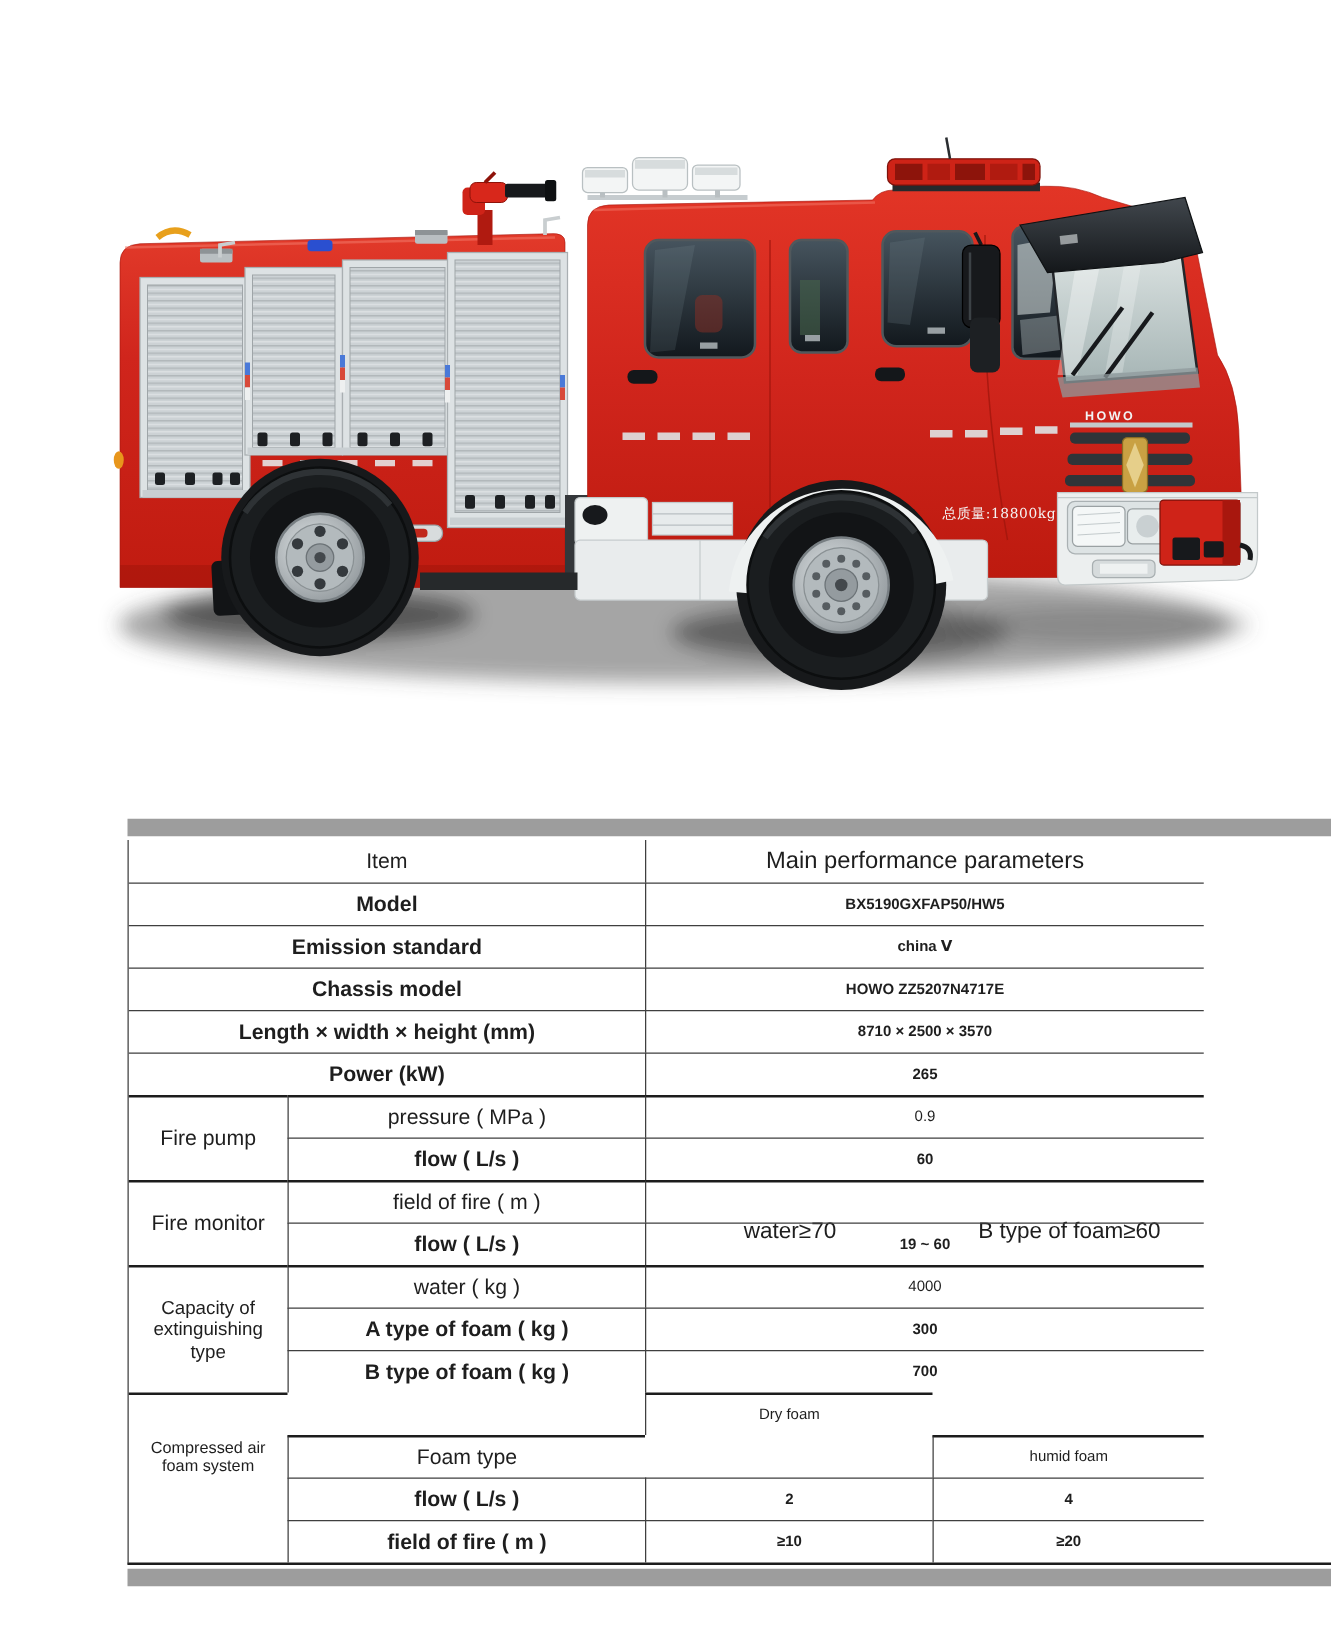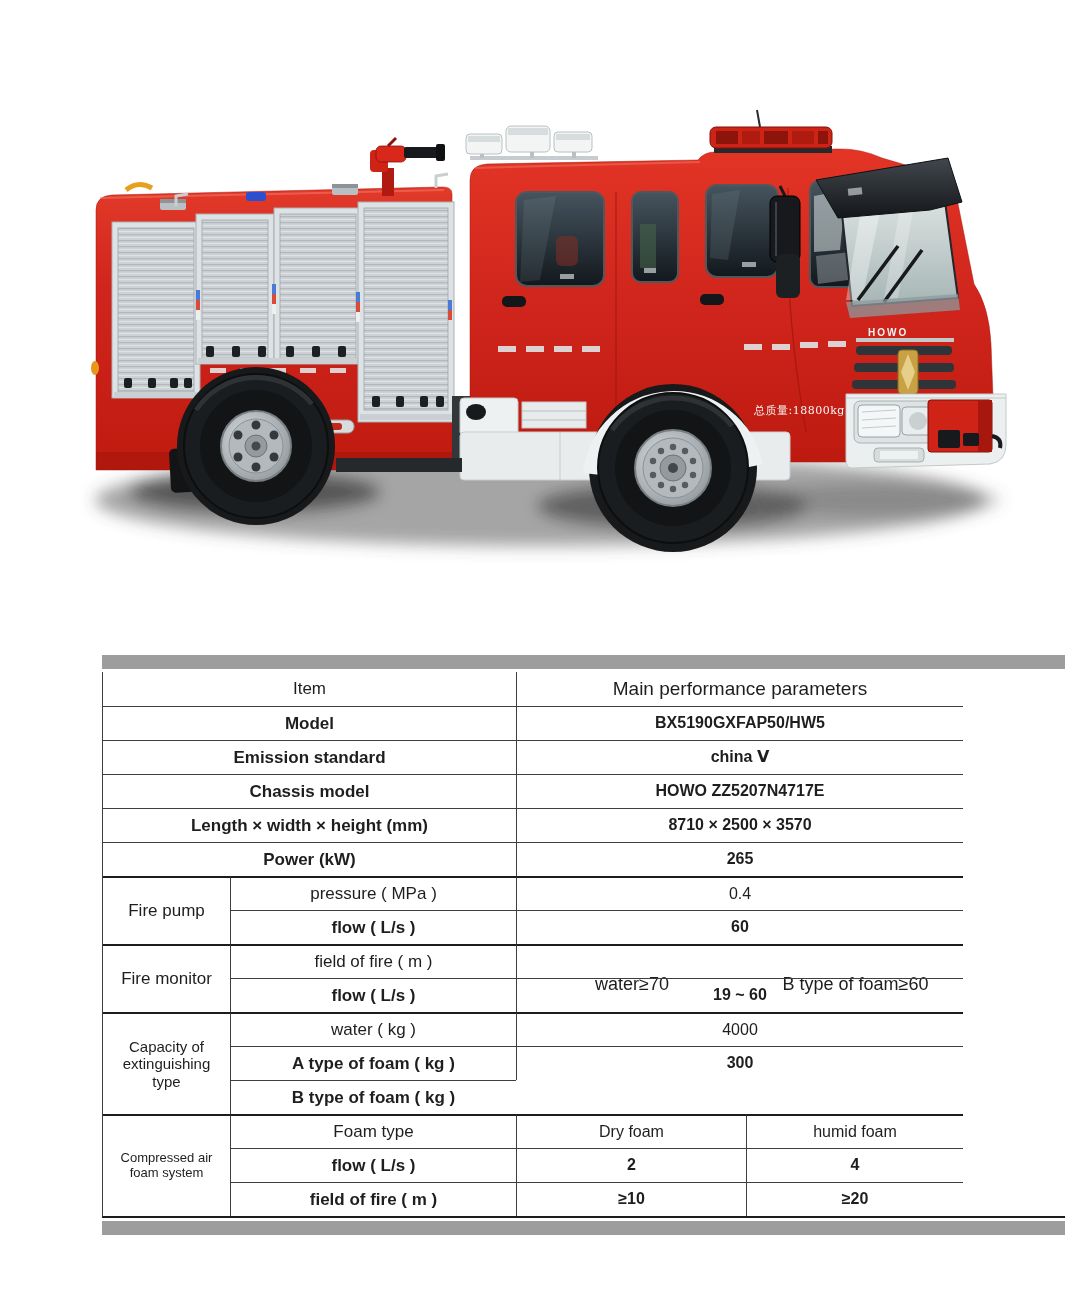--- a/index.html
+++ b/index.html
@@ -27,21 +27,21 @@
   .lab2{grid-column:1 / span 2;}
   .val2{grid-column:3 / span 2;border-left:1px solid #3f3f3f;}
   .g{grid-column:1;}
   .sub{grid-column:2;border-left:1px solid #3f3f3f;}
   .v1{grid-column:3;border-left:1px solid #3f3f3f;}
   .v2{grid-column:4;border-left:1px solid #3f3f3f;}
   .span2{grid-row:span 2;}
   .span3{grid-row:span 3;}
   .bt{border-top:1px solid #3f3f3f;font-weight:bold;}
   .bts{border-top:2px solid #1c1c1c;}
-  .v{font-size:16px;}
+  .v{font-size:12px;}
   .hdr{font-size:19px;}
   .small{font-size:15px;padding:0 4px;}
   .xsmall{font-size:13px;padding:16px 3px;}
   .split{display:grid;grid-template-columns:230px 217px;width:100%;margin-top:44px;}
   .split span{display:flex;align-items:center;justify-content:center;font-size:18px;}
 </style>
 </head>
 <body>
 
 <svg class="truck-stage" viewBox="0 0 1065 650">
@@ -362,45 +362,46 @@
     <div class="c val2 v bt">HOWO ZZ5207N4717E</div>
 
     <div class="c lab2 bt">Length × width × height (mm)</div>
     <div class="c val2 v bt">8710 × 2500 × 3570</div>
 
     <div class="c lab2 bt">Power (kW)</div>
     <div class="c val2 v bt">265</div>
 
     <div class="c g span2 bts">Fire pump</div>
     <div class="c sub bts">pressure ( MPa )</div>
-    <div class="c val2 v bts">0.4</div>
+    <div class="c val2 v bts">0.9</div>
     <div class="c sub bt">flow ( L/s )</div>
     <div class="c val2 v bt">60</div>
 
     <div class="c g span2 bts">Fire monitor</div>
     <div class="c sub bts">field of fire  ( m )</div>
     <div class="c val2 bts">
       <div class="split">
         <span>water≥70</span>
         <span>B type of foam≥60</span>
       </div>
     </div>
     <div class="c sub bt">flow ( L/s )</div>
     <div class="c val2 v bt">19 ~ 60</div>
 
     <div class="c g span3 small bts">Capacity of extinguishing type</div>
     <div class="c sub bts">water ( kg )</div>
     <div class="c val2 v bts">4000</div>
     <div class="c sub bt">A  type of foam ( kg )</div>
     <div class="c val2 v bt">300</div>
     <div class="c sub bt">B type of foam ( kg )</div>
+    <div class="c val2 v bt">700</div>
 
     <div class="c g span3 xsmall bts">Compressed air foam system</div>
+    <div class="c v1 v bts">Dry foam</div>
     <div class="c sub bts">Foam type</div>
-    <div class="c v1 v bts">Dry foam</div>
     <div class="c v2 v bts">humid foam</div>
     <div class="c sub bt">flow ( L/s )</div>
     <div class="c v1 v bt">2</div>
     <div class="c v2 v bt">4</div>
     <div class="c sub bt">field of fire ( m )</div>
     <div class="c v1 v bt">≥10</div>
     <div class="c v2 v bt">≥20</div>
   </div>
 
   <div class="bar bottom"></div>

